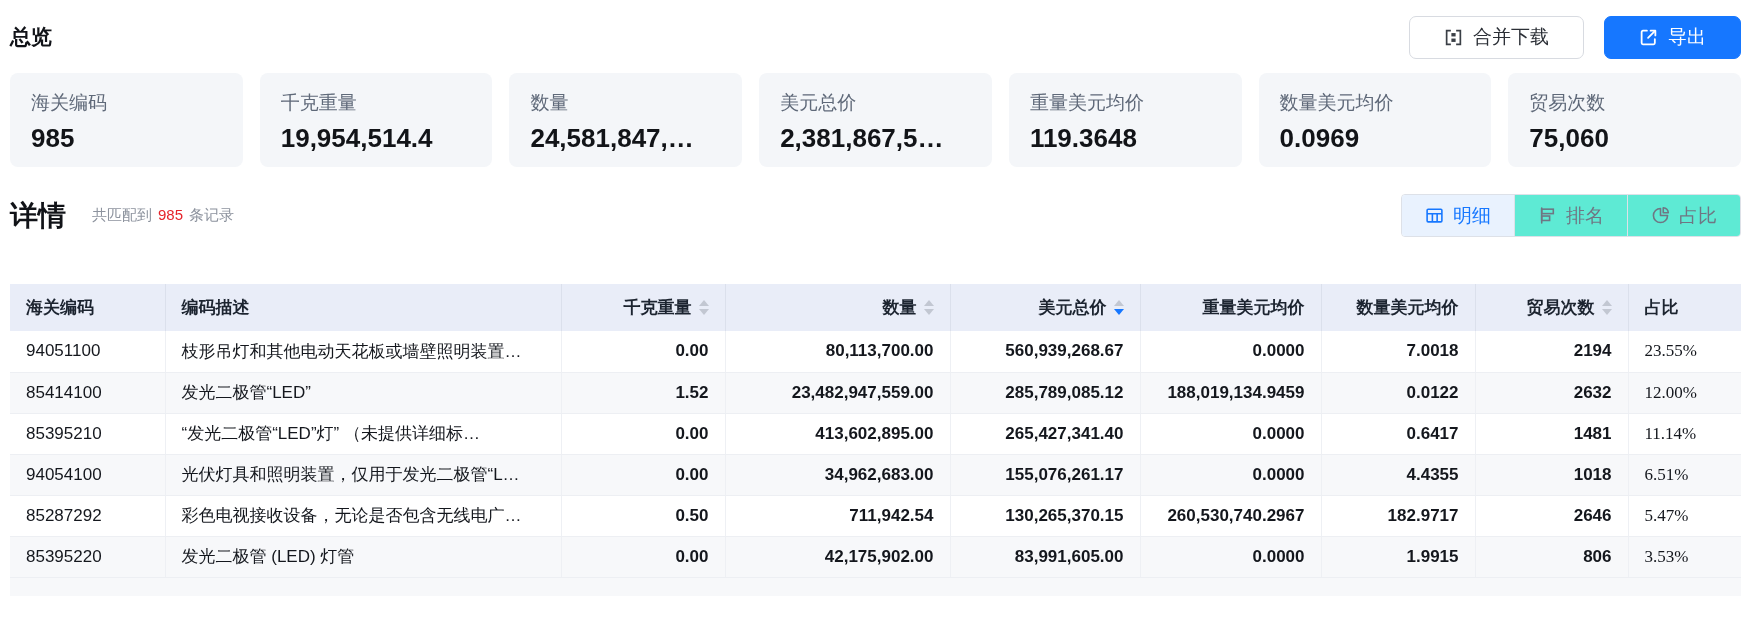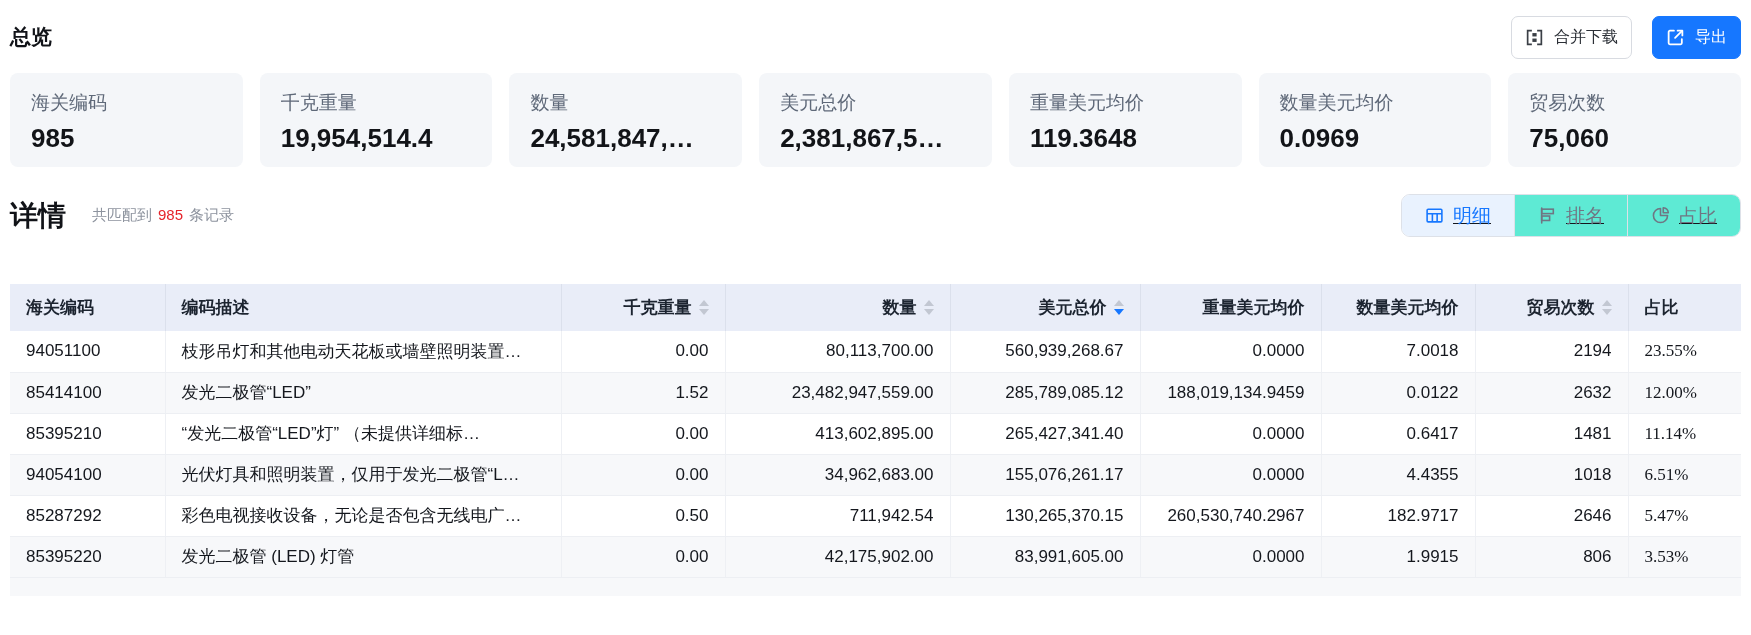--- a/index.html
+++ b/index.html
@@ -9,39 +9,39 @@
     font-family:"Liberation Sans","DejaVu Sans",sans-serif;
     color:#14171d;
     padding:0 10px;
   }
   
   .topbar { margin-top:14px; height:46px; display:flex; align-items:center; }
   .page-title { font-size:21px; font-weight:700; color:#111318; }
   .topbar .actions { margin-left:auto; display:flex; gap:20px; }
   .btn {
     height:43px; display:inline-flex; align-items:center; gap:10px;
-    padding:0 13px; font-size:16px; border-radius:7px; cursor:pointer;
+    padding:0 34px; font-size:19px; border-radius:7px; cursor:pointer;
     border:1px solid #d8dbe1; background:#fff; color:#2b2f36;
     font-family:inherit;
   }
   .btn.primary { background:#1677ff; border-color:#1677ff; color:#fff; }
   .btn svg { flex:0 0 auto; }
   
   .cards { margin-top:13px; height:94px; display:flex; gap:17px; }
   .card { flex:1 1 0; background:#f4f6f9; border-radius:8px; padding:17px 21px; overflow:hidden; }
   .card .label { font-size:19px; color:#5f6979; white-space:nowrap; }
   .card .value { margin-top:7px; font-size:26px; font-weight:700; color:#121418; white-space:nowrap; overflow:hidden; }
   
   .detailbar { margin-top:27px; height:43px; display:flex; align-items:center; }
   .detail-title { font-size:28px; font-weight:700; color:#111318; }
   .match { margin-left:26px; font-size:15px; color:#8d939e;text-align:right; }
   .match .count { color:#e5242b; margin:0 6px; }
   .tabs {
     margin-left:auto; display:flex; height:43px;
-    border:1px solid #dde1e8; border-radius:9px; overflow:hidden; background:#fff;text-decoration:underline;
+    border:1px solid #dde1e8; border-radius:4px; overflow:hidden; background:#fff;
   }
   .tab {
     display:flex; align-items:center; gap:9px; padding:0 23px;
     font-size:19px; color:#6f7683; cursor:pointer; border-left:1px solid #dde1e8; background:#5eead4;
   }
   .tab:first-child { border-left:none; }
   .tab.active { background:#e9f2fe; color:#1677ff; }
   
   table { margin-top:47px; width:1731px; table-layout:fixed; border-collapse:collapse; }
   thead th {
@@ -53,21 +53,21 @@
   .al .th-inner { justify-content:flex-start; padding-left:16px; }
   .ar .th-inner { justify-content:flex-end; padding-right:16px; }
   tbody td {
     height:41px; font-size:17px; color:#14171d; vertical-align:middle;
     border-bottom:1px solid #edeff3; border-right:1px solid #eef0f4;
     white-space:nowrap; overflow:hidden; text-overflow:ellipsis;
   }
   tbody td:last-child { border-right:none;font-family:Liberation Serif, serif; }
   tbody tr:nth-of-type(even) td { background:#f7f8fa; }
   td.al { text-align:left; padding:0 10px 0 16px; }
-  td.ar { text-align:right; padding:0 16px 0 8px; }
+  td.ar { text-align:right; padding:0 16px 0 8px;font-weight:bold; }
   
   .caret { display:inline-flex; flex-direction:column; gap:3px; margin-left:7px; }
   .caret i { display:block; width:0; height:0; border-left:5px solid transparent; border-right:5px solid transparent; }
   .caret .up   { border-bottom:6px solid #c2c7d2; }
   .caret .down { border-top:6px solid #c2c7d2; }
   .caret .down.active { border-top-color:#1677ff; }
   
   .next-row-sliver { height:18px; background:#f7f8fa; }
 </style>
 </head>

